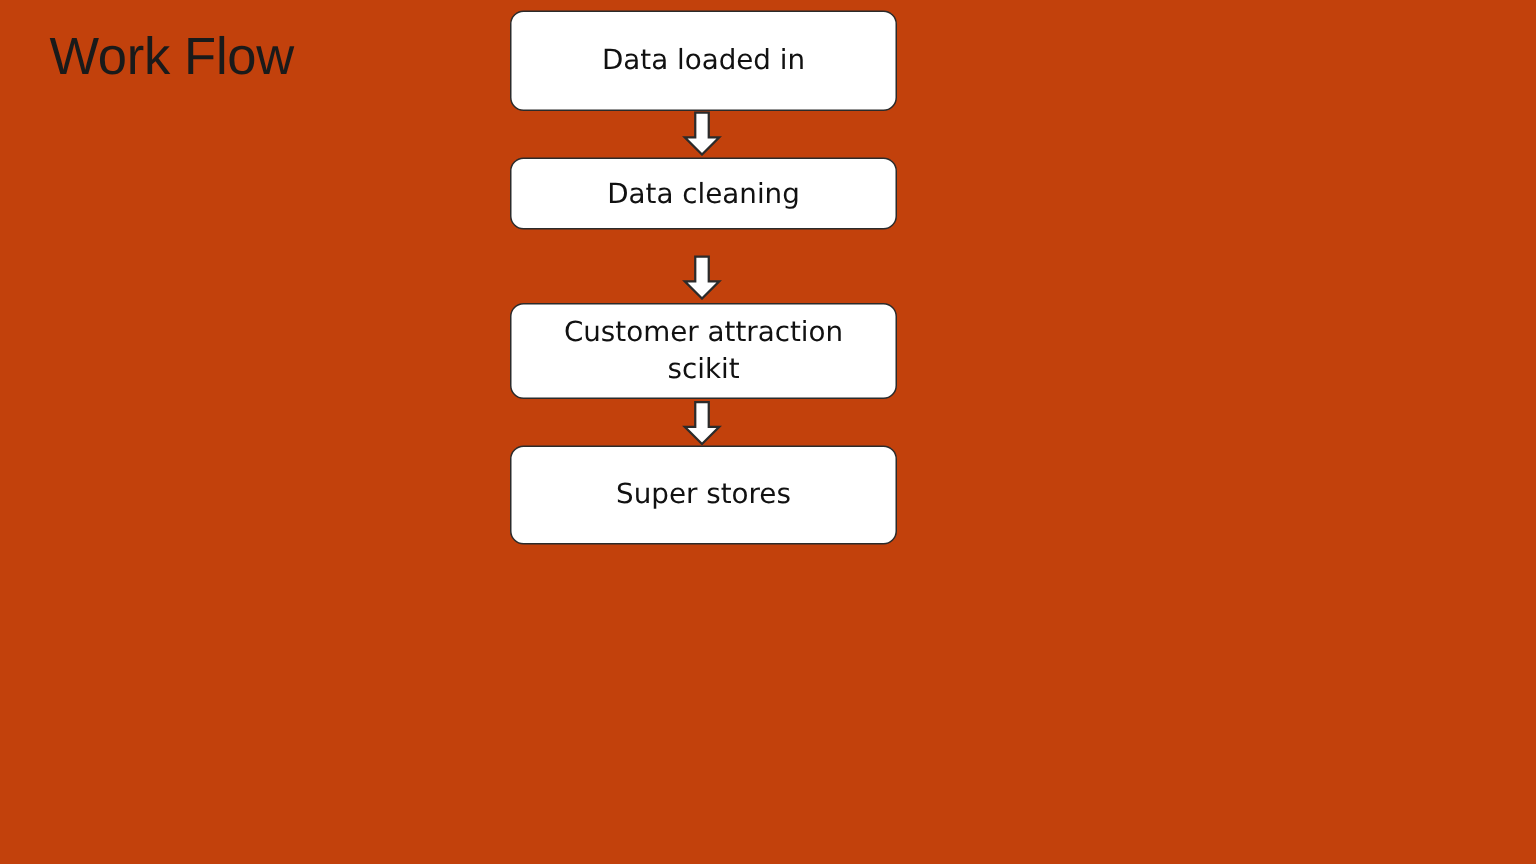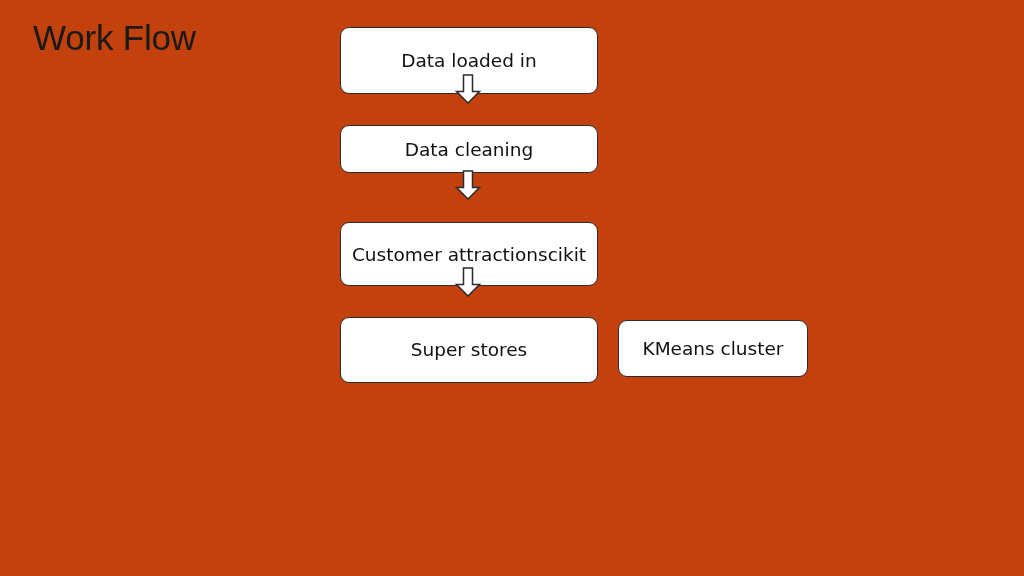--- a/index.html
+++ b/index.html
@@ -38,29 +38,29 @@
   }
 
   
   .flow-box {
     position: absolute;
     box-sizing: border-box;
     background: #ffffff;
     border: 1.6px solid #2b2b2b;
     border-radius: 9px;
     display: flex;
+    flex-direction: column;
     align-items: center;
     justify-content: center;
     font-family: "DejaVu Sans", "Liberation Sans", sans-serif;
     font-size: 18.5px;
     line-height: 25px;
     color: #111111;
     text-align: center;
     padding: 0 8px;
-    margin-top: 20px;
   }
   .flow-box .line { display: block; white-space: nowrap; }
 
   #box-1 { left: 340px; top: 7px;   width: 258px; height: 67px; }
   #box-2 { left: 340px; top: 105px; width: 258px; height: 48px; }
   #box-3 { left: 340px; top: 202px; width: 258px; height: 64px; }
   #box-4 { left: 340px; top: 297px; width: 258px; height: 66px; }
   #box-4 .line { line-height: 30px; }
   #box-kmeans { left: 618px; top: 300px; width: 190px; height: 57px; font-size: 18.5px; }
 
@@ -121,18 +121,15 @@
   <div class="arrow" id="arrow-3">
     <svg viewBox="0 0 30 30" xmlns="http://www.w3.org/2000/svg">
       <polygon points="10.5,1 19.5,1 19.5,17.5 26.5,17.5 15,29 3.5,17.5 10.5,17.5" fill="#ffffff" stroke="#2b2b2b" stroke-width="1.5" stroke-linejoin="miter"></polygon>
     </svg>
   </div>
 
   <div class="flow-box" id="box-4">
     <span class="line">Super stores</span>
   </div>
 
-  <div class="flow-box" id="box-kmeans">
-    <span class="line">KMeans cluster</span>
-  </div>
 
 
 </div>
 
 </body></html>

